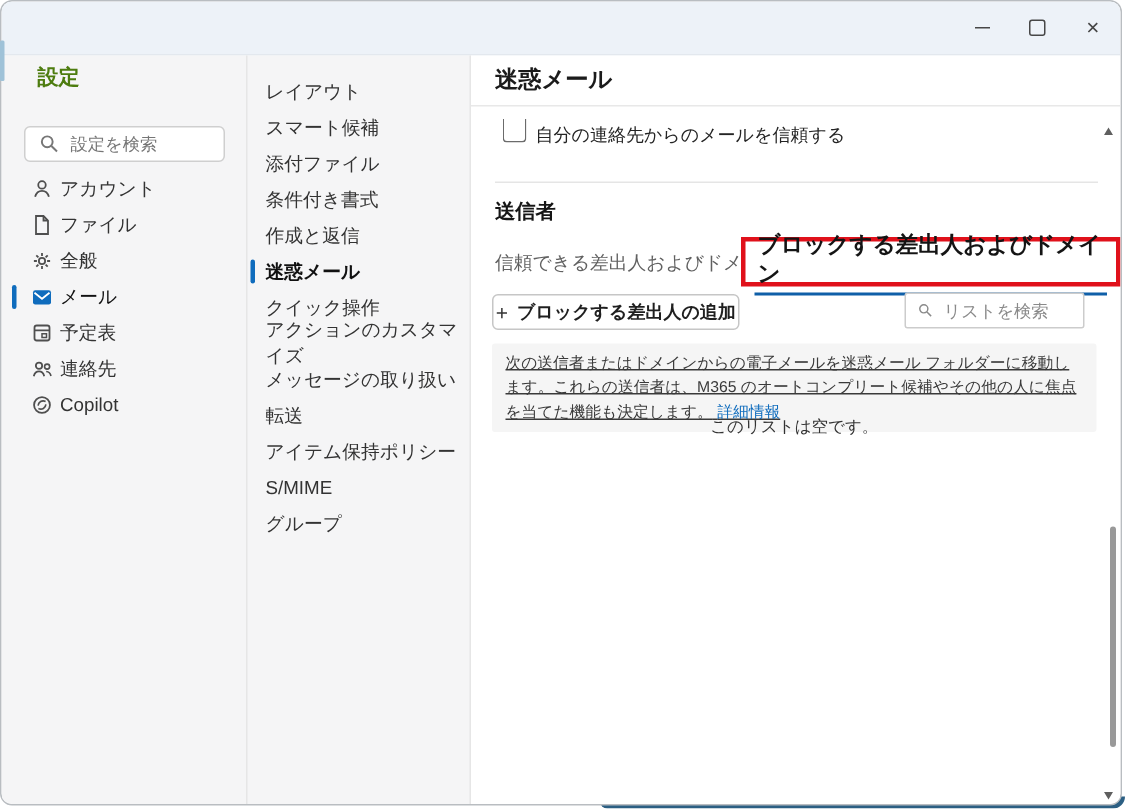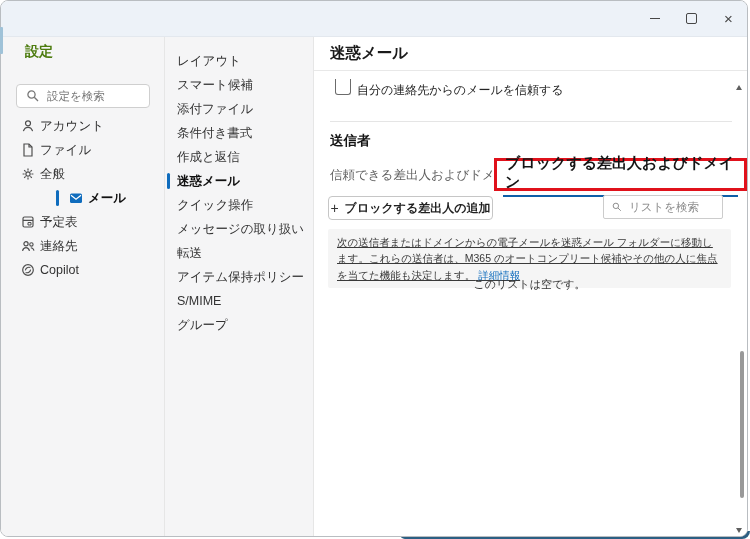--- a/index.html
+++ b/index.html
@@ -30,21 +30,21 @@
   .nav{width:150px;background:#f5f5f6;border-left:1px solid #e6e6e6;border-right:1px solid #e6e6e6;position:relative;flex:none;box-sizing:border-box;}
   .content{flex:1;background:#fff;position:relative;}
 
   
   .sb-title{position:absolute;top:6px;left:24px;font-size:14px;font-weight:bold;color:#4d7c0f;}
   .sb-search{position:absolute;top:47px;left:15px;width:134px;height:24px;box-sizing:border-box;background:#fff;
     border:1px solid #cfcfcf;border-radius:4px;display:flex;align-items:center;gap:6px;padding:0 8px;
     color:#767676;font-size:11.5px;}
   .sb-list{position:absolute;top:77px;left:0;right:0;}
   .sb-item{height:24px;display:flex;align-items:center;padding-left:19px;gap:4px;font-size:12.5px;color:#333;position:relative;cursor:default;}
-  .sb-item.sel{font-weight:bold;color:#111;margin-left:48px;}
+  .sb-item.sel{font-weight:normal;color:#111;}
   .sb-item.sel::before{content:"";position:absolute;left:7px;top:4px;width:3px;height:16px;background:#0f6cbd;border-radius:2px;}
   .icon16{width:16px;height:16px;flex:none;}
 
   
   .nav-list{position:absolute;top:12px;left:0;right:0;}
   .nav-item{height:24px;display:flex;align-items:center;padding-left:12px;font-size:12.5px;color:#333;position:relative;cursor:default;}
   .nav-item.sel{font-weight:bold;color:#111;}
   .nav-item.sel::before{content:"";position:absolute;left:2px;top:4px;width:3px;height:16px;background:#0f6cbd;border-radius:2px;}
 
   
@@ -191,20 +191,23 @@
         <div class="nav-item">
             <span>作成と返信</span>
           </div>
         <div class="nav-item sel">
             <span>迷惑メール</span>
           </div>
         <div class="nav-item">
             <span>クイック操作</span>
           </div>
         <div class="nav-item">
+            <span>アクションのカスタマイズ</span>
+          </div>
+        <div class="nav-item">
             <span>メッセージの取り扱い</span>
           </div>
         <div class="nav-item">
             <span>転送</span>
           </div>
         <div class="nav-item">
             <span>アイテム保持ポリシー</span>
           </div>
         <div class="nav-item">
             <span>S/MIME</span>

